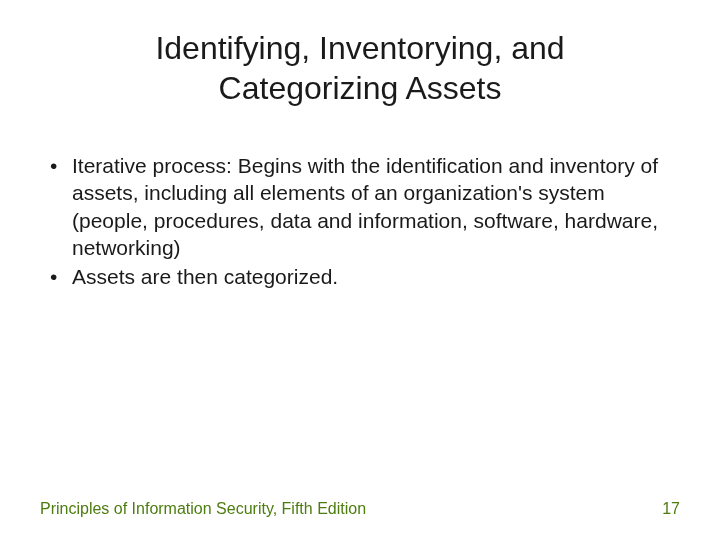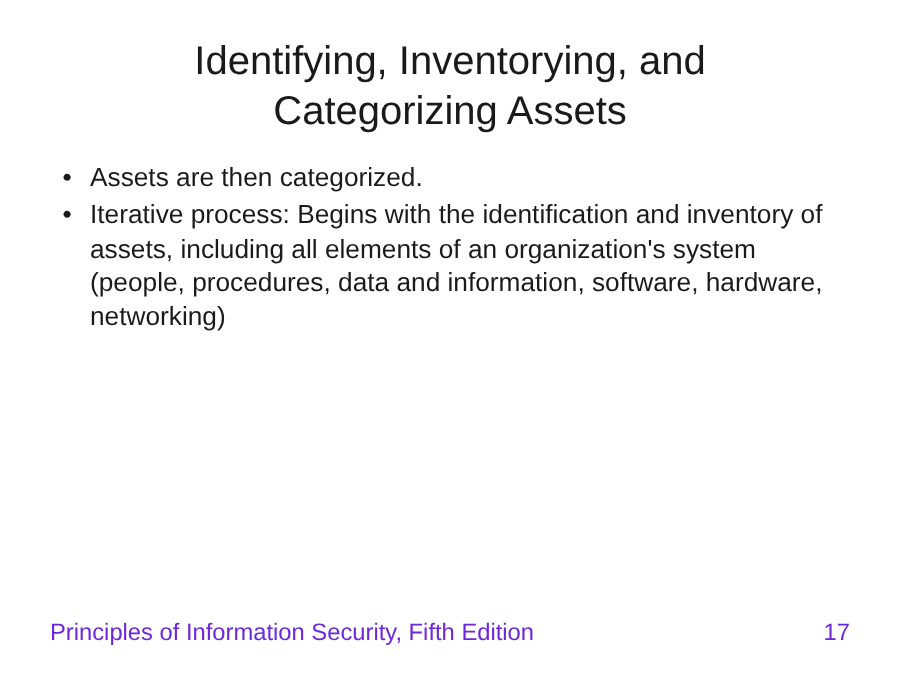--- a/index.html
+++ b/index.html
@@ -20,21 +20,21 @@
       width: 100%;
       height: 100%;
       padding: 28px 40px 0 40px;
       position: relative;
     }
     .title {
       font-size: 32px;
       font-weight: 400;
       text-align: center;
       line-height: 1.25;
-      margin: 0 auto 21px auto;
+      margin: 0 auto 44px auto;
       max-width: 560px;
       color: #1a1a1a;
     }
     .bullets {
       list-style: none;
       padding-left: 6px;
     }
     .bullet-item {
       font-size: 21px;
       line-height: 1.3;
@@ -51,32 +51,32 @@
       font-size: 21px;
     }
     .footer {
       position: absolute;
       bottom: 22px;
       left: 40px;
       right: 40px;
       display: flex;
       justify-content: space-between;
       align-items: flex-start;
-      font-size: 19px;
-      color: #6d28d9;
+      font-size: 16px;
+      color: #4d7c0f;
     }
   </style>
 </head>
 <body>
 
 <div class="slide">
   <h1 class="title">Identifying, Inventorying, and Categorizing Assets</h1>
 
   <ul class="bullets">
+    <li class="bullet-item">Iterative process: Begins with the identification and inventory of assets, including all elements of an organization's system (people, procedures, data and information, software, hardware, networking)</li>
     <li class="bullet-item">Assets are then categorized.</li>
-    <li class="bullet-item">Iterative process: Begins with the identification and inventory of assets, including all elements of an organization's system (people, procedures, data and information, software, hardware, networking)</li>
   </ul>
 
   <div class="footer">
     <span>Principles of Information Security, Fifth Edition</span>
     <span>17</span>
   </div>
 </div>
 
 </body></html>

